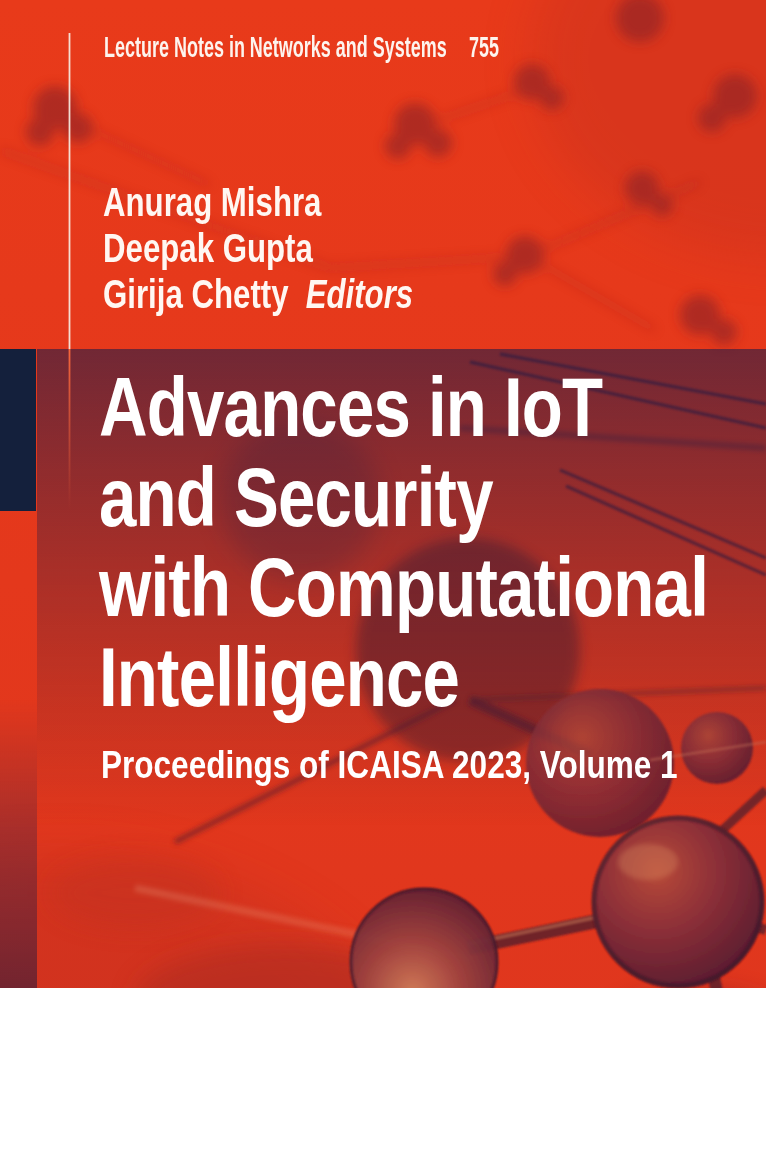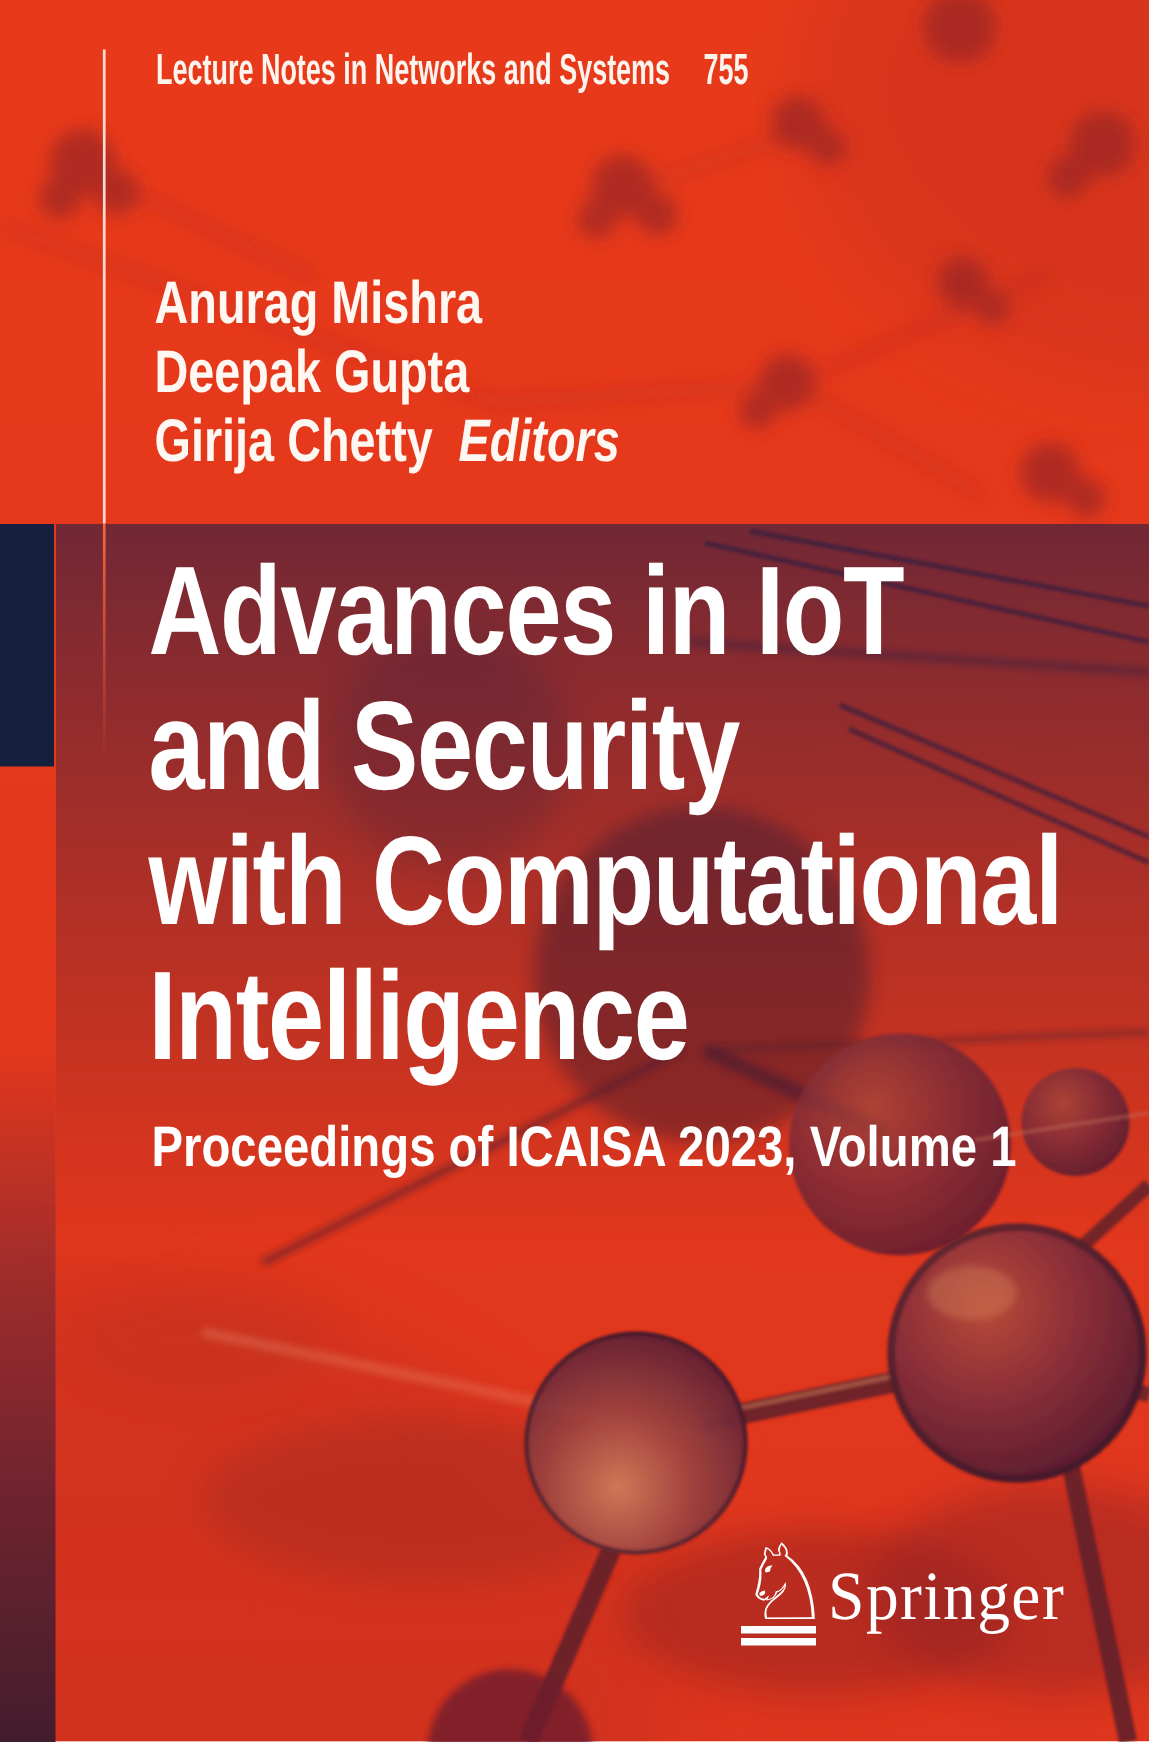--- a/index.html
+++ b/index.html
@@ -1,18 +1,18 @@
 <!DOCTYPE html>
 <html><head>
 <meta charset="utf-8">
 <style>
   html,body{margin:0;padding:0;background:#ffffff;}
   .cover{
     position:relative;
-    width:766px;height:1161px;
+    width:766px;height:988px;
     overflow:hidden;
     font-family:"Liberation Sans",sans-serif;
     -webkit-font-smoothing:antialiased;
   }
   .bg{position:absolute;left:0;top:0;width:766px;height:1161px;display:block;}
 
   .txt{position:absolute;color:#ffffff;transform-origin:0 0;white-space:nowrap;}
 
   .series{
     left:104px;top:30px;

